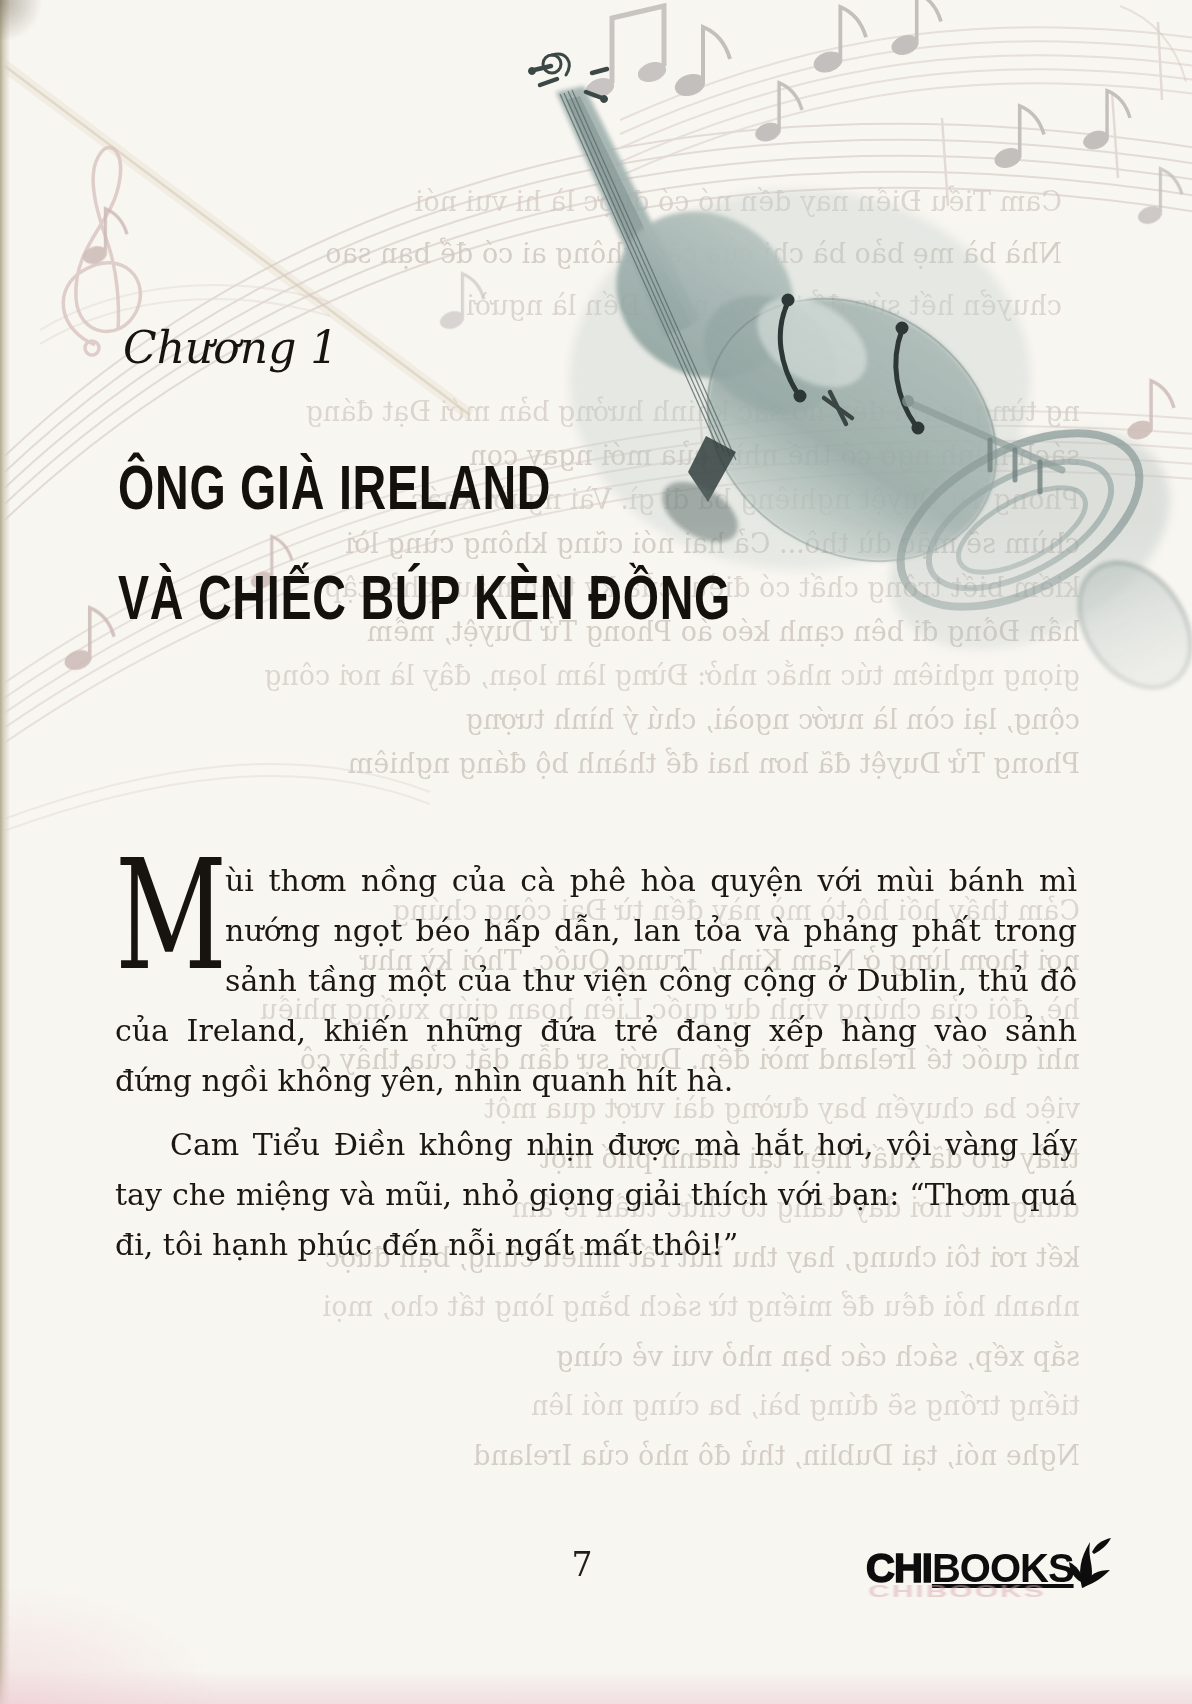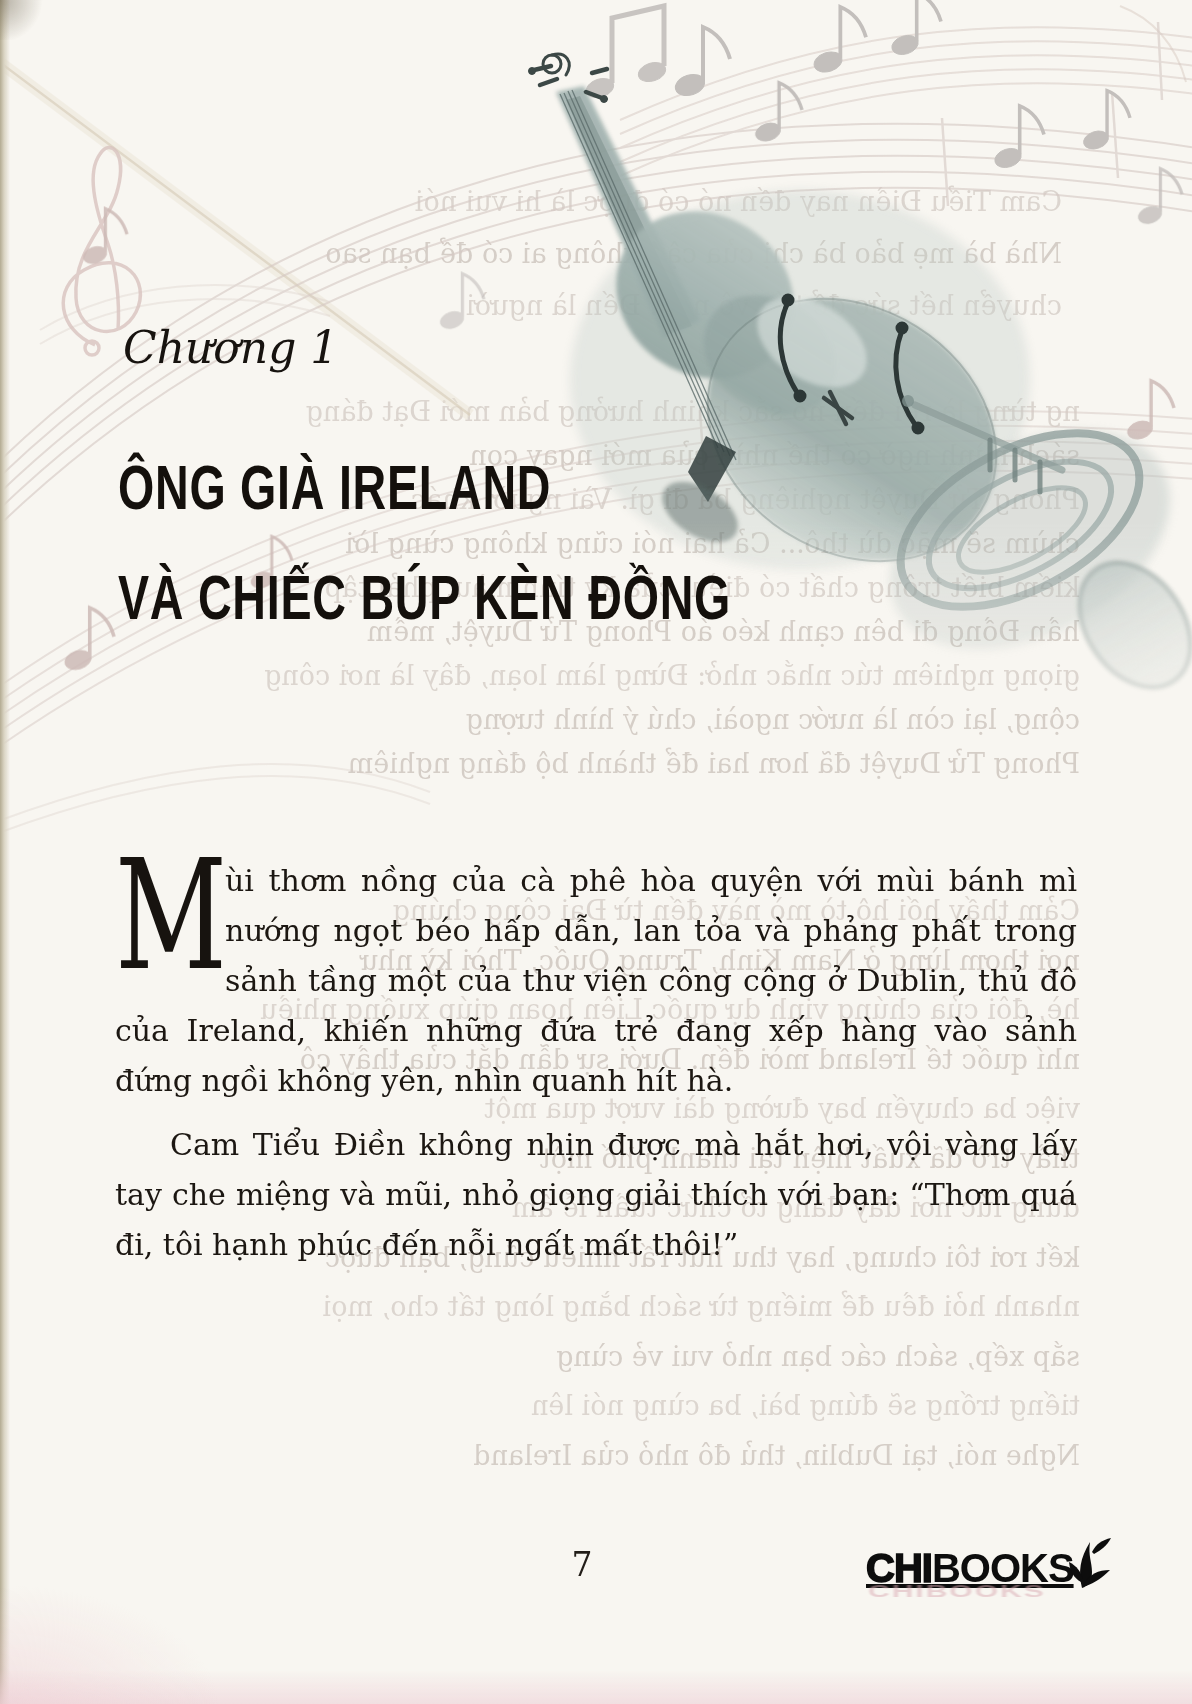--- a/index.html
+++ b/index.html
@@ -57,21 +57,21 @@
   .dropcap span{display:block;font-size:152px;line-height:108px;
     transform:scaleX(.72);transform-origin:left top;color:#17130f;}
 
   
   .page-number{
     position:absolute;left:0;right:0;top:1545px;z-index:3;text-align:center;
     font-size:33px;color:#221d18;transform:translateX(-14px);
   }
   .logo{position:absolute;left:866px;top:1538px;z-index:3;white-space:nowrap;}
   .logo-text{font-family:"Liberation Sans", sans-serif;font-size:40px;color:#0d0d0d;letter-spacing:-1px;}
-  .logo-chi{font-weight:700;text-decoration:underline;-webkit-text-stroke:1.6px #0d0d0d;}
+  .logo-chi{font-weight:700;-webkit-text-stroke:1.6px #0d0d0d;}
   .logo-books{font-weight:700;text-decoration:underline;}
   .logo-leaf{vertical-align:-8px;margin-left:-6px;}
   .logo-ghost{
     position:absolute;left:2px;top:36px;font-family:"Liberation Sans", sans-serif;
     font-size:30px;font-weight:700;color:#d9aab2;opacity:.5;filter:blur(1.2px);
     transform:scaleY(.55);letter-spacing:2px;
   }
 </style>
 </head>
 <body>

